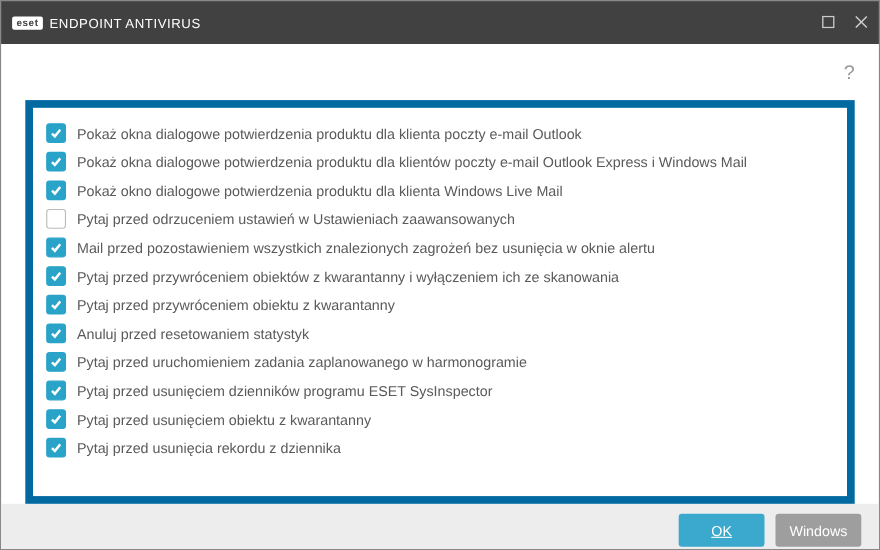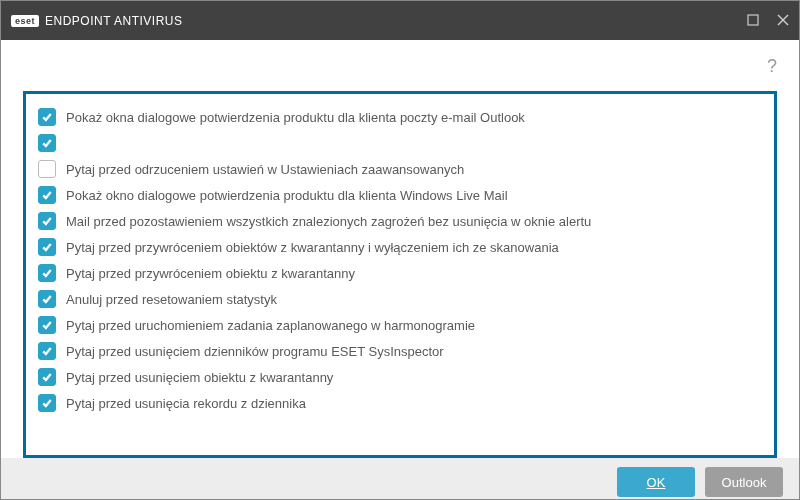--- a/index.html
+++ b/index.html
@@ -65,21 +65,21 @@
       color: #333;
     }
     .help-icon {
       margin-left: auto;
       color: #999;
       font-size: 18px;
       cursor: pointer;
     }
     .scroll-box {
       flex: 1;
-      border: 3px solid #0369a1;
+      border: 7px solid #0369a1;
       overflow-y: auto;
       padding: 10px 10px;
     }
     .scroll-box::-webkit-scrollbar {
       width: 10px;
     }
     .scroll-box::-webkit-scrollbar-thumb {
       background: #d0d0d0;
       border-radius: 5px;
     }
@@ -182,39 +182,40 @@
           </svg>
         </div>
         <span class="option-label">Pokaż okna dialogowe potwierdzenia produktu dla klienta poczty e-mail Outlook</span>
       </div>
       <div class="option-row">
         <div class="checkbox checked">
           <svg viewBox="0 0 16 16">
             <polyline points="3,8.5 6.5,12 13,4"></polyline>
           </svg>
         </div>
+        <span class="option-label">Pokaż okna dialogowe potwierdzenia produktu dla klientów poczty e-mail Outlook Express i Windows Mail</span>
+      </div>
+      <div class="option-row">
+        <div class="checkbox checked">
+          <svg viewBox="0 0 16 16">
+            <polyline points="3,8.5 6.5,12 13,4"></polyline>
+          </svg>
+        </div>
+        <span class="option-label">Pokaż okno dialogowe potwierdzenia produktu dla klienta Windows Live Mail</span>
       </div>
       <div class="option-row">
         <div class="checkbox unchecked"></div>
         <span class="option-label">Pytaj przed odrzuceniem ustawień w Ustawieniach zaawansowanych</span>
       </div>
       <div class="option-row">
         <div class="checkbox checked">
           <svg viewBox="0 0 16 16">
             <polyline points="3,8.5 6.5,12 13,4"></polyline>
           </svg>
         </div>
-        <span class="option-label">Pokaż okno dialogowe potwierdzenia produktu dla klienta Windows Live Mail</span>
-      </div>
-      <div class="option-row">
-        <div class="checkbox checked">
-          <svg viewBox="0 0 16 16">
-            <polyline points="3,8.5 6.5,12 13,4"></polyline>
-          </svg>
-        </div>
         <span class="option-label">Mail przed pozostawieniem wszystkich znalezionych zagrożeń bez usunięcia w oknie alertu</span>
       </div>
       <div class="option-row">
         <div class="checkbox checked">
           <svg viewBox="0 0 16 16">
             <polyline points="3,8.5 6.5,12 13,4"></polyline>
           </svg>
         </div>
         <span class="option-label">Pytaj przed przywróceniem obiektów z kwarantanny i wyłączeniem ich ze skanowania</span>
       </div>
@@ -264,14 +265,14 @@
             <polyline points="3,8.5 6.5,12 13,4"></polyline>
           </svg>
         </div>
         <span class="option-label">Pytaj przed usunięcia rekordu z dziennika</span>
       </div>
     </div>
 </div>
 
 <div class="footer">
   <button class="btn btn-primary">OK</button>
-  <button class="btn btn-secondary">Outlook</button>
+  <button class="btn btn-secondary">Windows</button>
 </div>
 
 </body></html>

